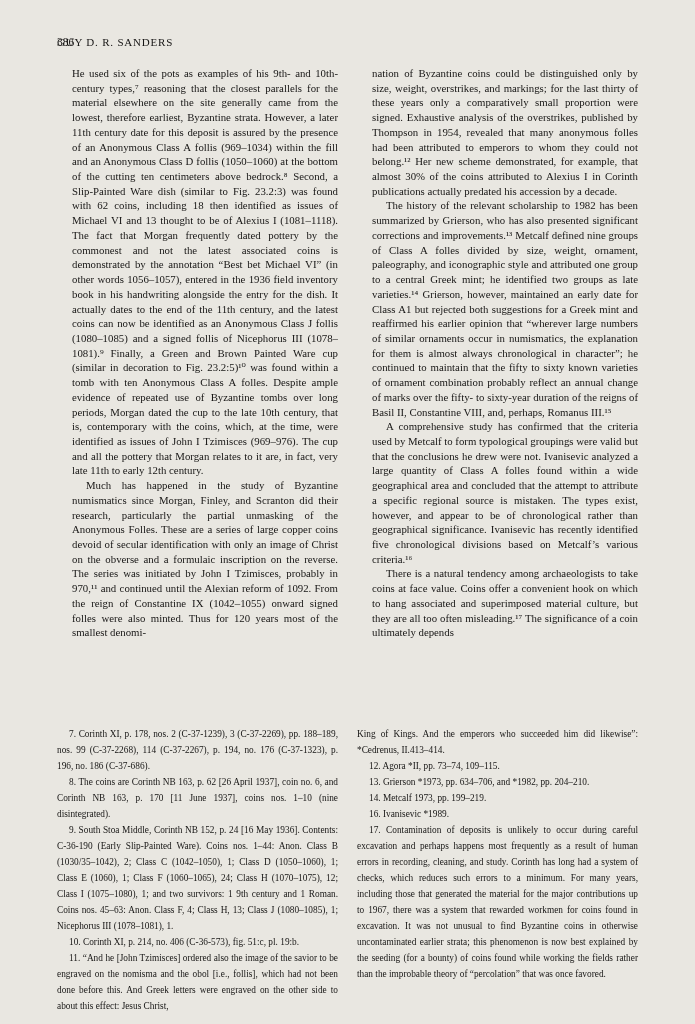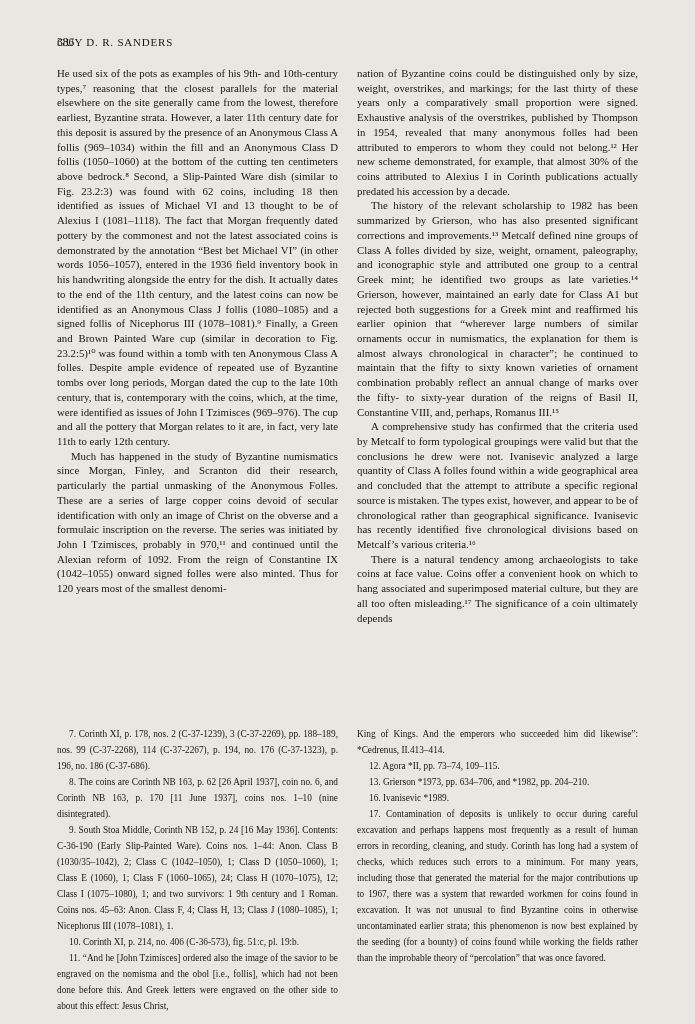--- a/index.html
+++ b/index.html
@@ -36,21 +36,21 @@
   .columns {
     display: flex;
     gap: 19px;
   }
   .body-col {
     width: 281px;
     font-size: 10.8px;
     line-height: 14.72px;
     text-align: justify;
   }
-  .body-col p { text-indent: 14px; }
+  .body-col p { text-indent: 14px; margin-left: 15px; }
   .body-col p:first-child { text-indent: 0; }
   .footnotes {
     margin-top: auto;
     display: flex;
     gap: 19px;
   }
   .fn-col {
     width: 281px;
     font-size: 9.3px;
     line-height: 16px;
@@ -87,18 +87,19 @@
         <p>7. Corinth XI, p. 178, nos. 2 (C-37-1239), 3 (C-37-2269), pp. 188–189, nos. 99 (C-37-2268), 114 (C-37-2267), p. 194, no. 176 (C-37-1323), p. 196, no. 186 (C-37-686).</p>
         <p>8. The coins are Corinth NB 163, p. 62 [26 April 1937], coin no. 6, and Corinth NB 163, p. 170 [11 June 1937], coins nos. 1–10 (nine disintegrated).</p>
         <p>9. South Stoa Middle, Corinth NB 152, p. 24 [16 May 1936]. Contents: C-36-190 (Early Slip-Painted Ware). Coins nos. 1–44: Anon. Class B (1030/35–1042), 2; Class C (1042–1050), 1; Class D (1050–1060), 1; Class E (1060), 1; Class F (1060–1065), 24; Class H (1070–1075), 12; Class I (1075–1080), 1; and two survivors: 1 9th century and 1 Roman. Coins nos. 45–63: Anon. Class F, 4; Class H, 13; Class J (1080–1085), 1; Nicephorus III (1078–1081), 1.</p>
         <p>10. Corinth XI, p. 214, no. 406 (C-36-573), fig. 51:c, pl. 19:b.</p>
         <p>11. “And he [John Tzimisces] ordered also the image of the savior to be engraved on the nomisma and the obol [i.e., follis], which had not been done before this. And Greek letters were engraved on the other side to about this effect: Jesus Christ,</p>
       </div>
     <div class="fn-col fn-col-right">
         <p>King of Kings. And the emperors who succeeded him did likewise”: *Cedrenus, II.413–414.</p>
         <p>12. Agora *II, pp. 73–74, 109–115.</p>
         <p>13. Grierson *1973, pp. 634–706, and *1982, pp. 204–210.</p>
+        <p>14. Metcalf 1973, pp. 199–219.</p>
         <p>16. Ivanisevic *1989.</p>
         <p>17. Contamination of deposits is unlikely to occur during careful excavation and perhaps happens most frequently as a result of human errors in recording, cleaning, and study. Corinth has long had a system of checks, which reduces such errors to a minimum. For many years, including those that generated the material for the major contributions up to 1967, there was a system that rewarded workmen for coins found in excavation. It was not unusual to find Byzantine coins in otherwise uncontaminated earlier strata; this phenomenon is now best explained by the seeding (for a bounty) of coins found while working the fields rather than the improbable theory of “percolation” that was once favored.</p>
       </div>
   </div>
 
 </div>
 
 </body></html>

